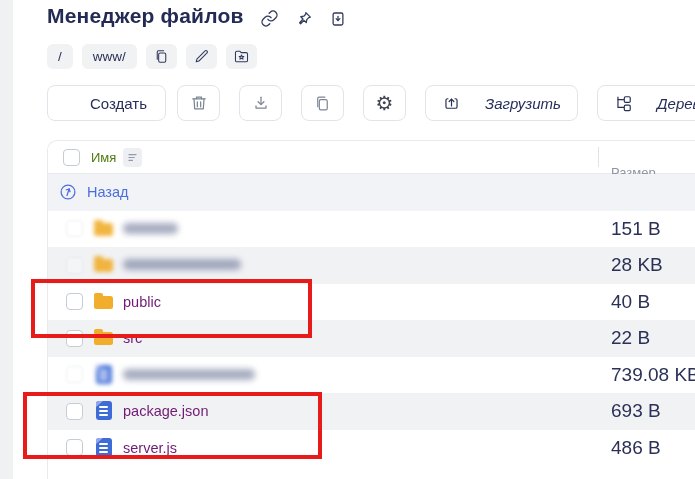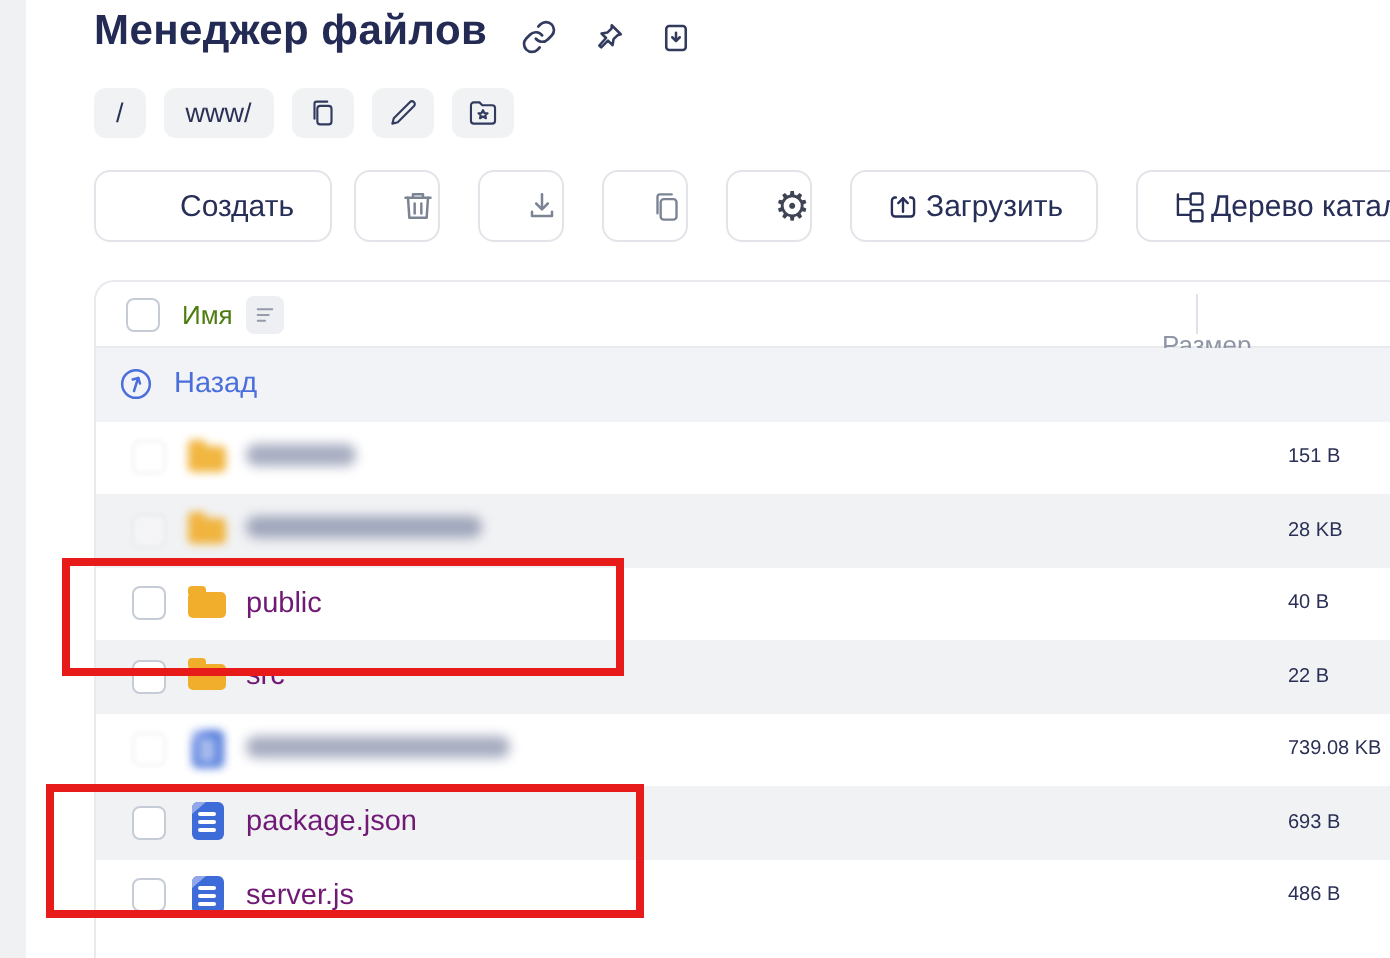--- a/index.html
+++ b/index.html
@@ -25,69 +25,69 @@
     height:25px;display:inline-flex;align-items:center;justify-content:center;
     padding:0 11px;background:#f1f2f4;border-radius:6px;
     font-size:13.5px;color:#2b3156;cursor:pointer;white-space:nowrap;
   }
   .icon-crumb{width:31px;padding:0;}
   .icon-crumb svg{stroke:#323a5e;fill:none;stroke-width:1.5;stroke-linecap:round;stroke-linejoin:round;}
 
   
   .toolbar{position:absolute;left:47px;top:85px;display:flex;align-items:center;gap:19px;}
   .toolbar button{
-    height:36px;border-radius:8px;display:inline-flex;align-items:center;justify-content:flex-end;
+    height:36px;border-radius:8px;display:inline-flex;align-items:center;justify-content:center;
     font-family:inherit;font-size:15px;cursor:pointer;box-sizing:border-box;background:#fff;
     border:1px solid #e2e4e9;color:#272f58;white-space:nowrap;
   }
   .btn-primary{
     background:var(--accent_blue,#3e6ad6);border:none;color:#fff;
     padding:0 18px 0 14px;gap:9px;margin-right:-8px;
   }
   .btn-primary svg{stroke:#fff;fill:none;stroke-width:1.6;stroke-linecap:round;}
   .btn-icon{width:43px;padding:0;}
   .btn-icon svg{stroke:#7c8494;fill:none;stroke-width:1.5;stroke-linecap:round;stroke-linejoin:round;}
   .gear-glyph{font-family:"DejaVu Sans",sans-serif;font-size:20px;line-height:1;color:#3f4455;}
-  .btn-outline{padding:0 16px;gap:2px;}
+  .btn-outline{padding:0 16px;gap:24px;font-style:italic;}
   .btn-outline svg{stroke:#272f58;fill:none;stroke-width:1.5;stroke-linecap:round;stroke-linejoin:round;}
 
   
   .table{
     position:absolute;left:47px;top:140px;width:700px;height:345px;
     border:1px solid #e8eaee;border-right:none;border-bottom:none;
     border-top-left-radius:10px;background:#fff;box-sizing:border-box;
   }
   .thead{
     position:relative;height:32px;display:flex;align-items:center;padding-left:15px;
     border-bottom:1px solid #e8eaee;border-top-left-radius:10px;background:#fff;
   }
   .thead .col-name{margin-left:11px;font-size:13px;color:#4d7c0f;cursor:pointer;}
   .sort-chip{
     margin-left:7px;width:19px;height:19px;border-radius:4px;background:#edeff3;
     display:inline-flex;align-items:center;justify-content:center;cursor:pointer;
   }
   .sort-chip svg{stroke:#959ba9;fill:none;stroke-width:1.5;stroke-linecap:round;}
   .col-divider{position:absolute;left:550px;top:6px;width:1px;height:20px;background:#dfe2e8;}
-  .col-size{position:absolute;left:533px;font-size:13px;color:#8e95a5;cursor:pointer;margin-top:31px;}
+  .col-size{position:absolute;left:563px;font-size:13px;color:#8e95a5;cursor:pointer;margin-top:31px;}
 
   .cb{
     width:17px;height:17px;box-sizing:border-box;border:1.6px solid #c6ccd6;border-radius:4px;
     background:#fff;flex:0 0 auto;cursor:pointer;
   }
 
   .trow{position:relative;display:flex;align-items:center;height:36.5px;padding-left:18px;}
   .back-row{background:#f2f3f6;padding-left:10px;cursor:pointer;}
   .back-row svg{stroke:var(--link_blue,#4a6fdc);fill:none;stroke-width:1.5;stroke-linecap:round;stroke-linejoin:round;}
   .back-label{margin-left:9px;font-size:14.5px;color:var(--link_blue,#4a6fdc);}
 
   #rows .trow:nth-child(even){background:#f1f2f4;}
   .trow .cb{margin-right:11px;}
   .ricon{width:19px;height:20px;margin-right:10px;position:relative;flex:0 0 auto;}
   .rname{font-size:14.5px;color:#701a75;cursor:pointer;}
-  .rsize{position:absolute;left:563px;font-size:10px;color:#2b3156;margin-left:33px;}
+  .rsize{position:absolute;left:563px;font-size:19px;color:#2b3156;}
 
   
   .folder .ricon::before{
     content:"";position:absolute;left:0;top:1px;width:9px;height:4px;
     background:var(--folder_yellow,#f0ae2c);border-radius:2px 2px 0 0;
   }
   .folder .ricon::after{
     content:"";position:absolute;left:0;top:4px;width:19px;height:13px;
     background:var(--folder_yellow,#f0ae2c);border-radius:2.5px;
   }

